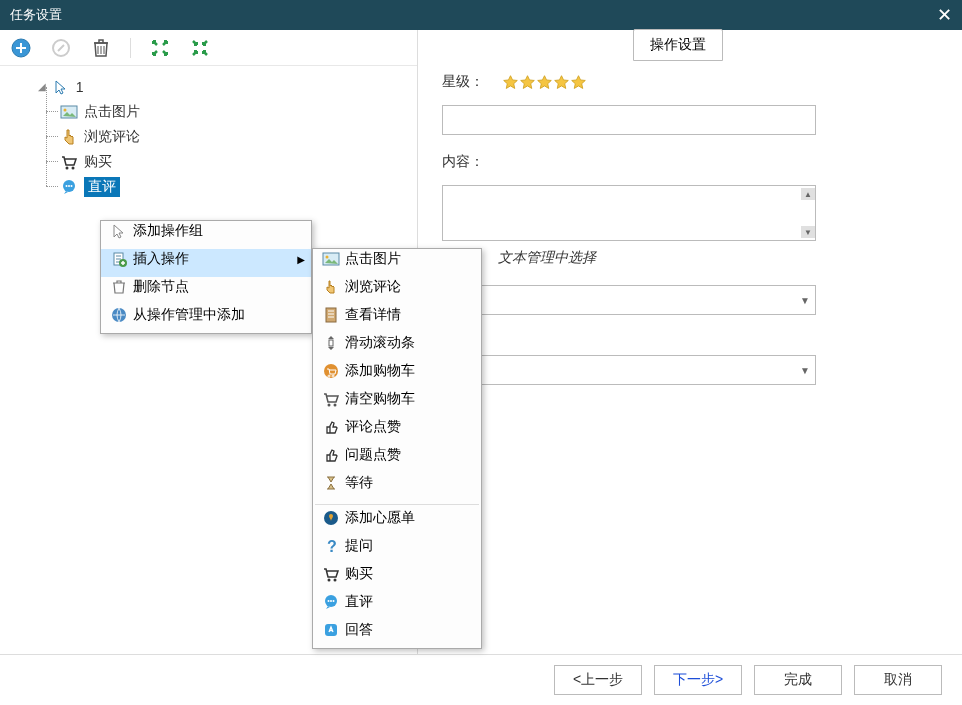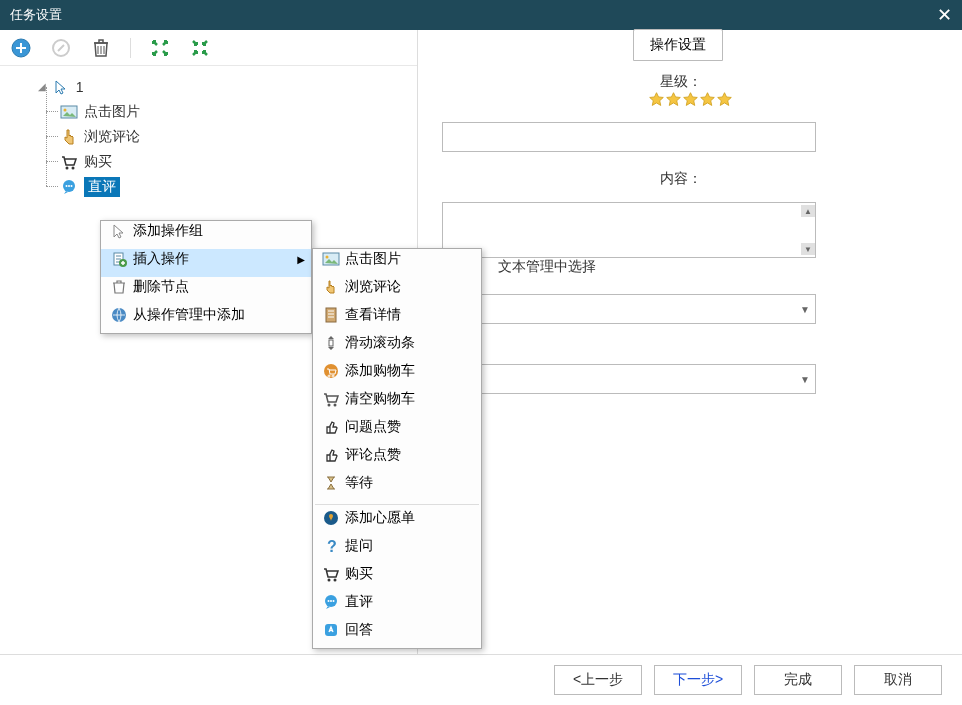--- a/index.html
+++ b/index.html
@@ -19,28 +19,28 @@
 .tree-row.indent1 { padding-left: 22px; }
 .tree-row.indent2 { padding-left: 44px; }
 .tree-ic { width: 18px; height: 18px; display: inline-flex; align-items: center; justify-content: center; }
 .tree-text { cursor: default; }
 .sel-item { background: #0a77b8; color: #fff; padding: 1px 4px; }
 .tree-row.indent2::before { content: ""; position: absolute; left: 30px; top: -12px; height: 24px; border-left: 1px dotted #999; }
 .tree-row.indent2::after { content: ""; position: absolute; left: 30px; top: 12px; width: 12px; border-top: 1px dotted #999; }
 
 .right-panel { flex: 1; position: relative; padding: 17px 24px; }
 .tab-header { position: absolute; top: -1px; left: 215px; background: #fff; border: 1px solid #bbb; border-radius: 2px 2px 0 0; padding: 6px 16px; font-size: 14px; }
-.form-row { display: flex; align-items: center; margin-bottom: 14px; font-size: 14px; color: #333; flex-direction: column; }
+.form-row { display: flex; align-items: center; margin-bottom: 14px; font-size: 14px; color: #333; }
 .form-label { width: 60px; }
 .stars { display: inline-flex; gap: 0; }
 .star { width: 17px; height: 17px; }
 .textinput { width: 374px; height: 30px; border: 1px solid #bbb; padding: 2px 6px; font-size: 13px; }
 .textarea-wrap { width: 374px; height: 56px; border: 1px solid #bbb; padding: 2px 6px; font-size: 13px; position: relative; }
 .scroll-thumb { position: absolute; right: 0; width: 14px; height: 12px; background: #e0e0e0; display: flex; align-items: center; justify-content: center; font-size: 8px; color: #666; }
-.hint-text { font-size: 14px; color: #333; padding-left: 56px; margin-bottom: 18px; }
+.hint-text { font-size: 14px; color: #333; padding-left: 56px; margin-top: 8px; margin-bottom: 18px; font-style: italic; }
 .combo { width: 374px; height: 30px; border: 1px solid #bbb; display: flex; align-items: center; justify-content: flex-end; margin-bottom: 40px; }
 .combo-arrow { width: 20px; height: 20px; display: flex; align-items: center; justify-content: center; color: #666; font-size: 10px; }
 
 .button-bar { height: 50px; display: flex; align-items: center; justify-content: flex-end; padding: 0 20px; gap: 12px; margin-left: 32px; }
 .btn { min-width: 88px; height: 30px; border: 1px solid #bbb; background: #fff; font-size: 14px; color: #333; cursor: pointer; }
 .btn.disabled { color: #1d4ed8; }
 
 
 .ctx-menu { position: absolute; background: #fdfdfd; border: 1px solid #aaa; box-shadow: 2px 2px 6px rgba(0,0,0,0.25); font-size: 14px; z-index: 100; }
 .ctx-row { display: flex; align-items: center; height: 28px; padding: 0 18px 8px 8px; gap: 4px; cursor: default; position: relative; }
@@ -247,29 +247,29 @@
             </svg>
           </span>
           <span>清空购物车</span>
         </div>
       <div class="ctx-row">
           <span class="ctx-ic">
             <svg width="16" height="16">
               <path d="M4 8v6h3V8zM7 14h5l2-5-1-1h-3l1-4-2-1-2 4z" fill="none" stroke="#333" stroke-width="1.3"></path>
             </svg>
           </span>
+          <span>评论点赞</span>
+        </div>
+      <div class="ctx-row">
+          <span class="ctx-ic">
+            <svg width="16" height="16">
+              <path d="M4 8v6h3V8zM7 14h5l2-5-1-1h-3l1-4-2-1-2 4z" fill="none" stroke="#333" stroke-width="1.3"></path>
+            </svg>
+          </span>
           <span>问题点赞</span>
-        </div>
-      <div class="ctx-row">
-          <span class="ctx-ic">
-            <svg width="16" height="16">
-              <path d="M4 8v6h3V8zM7 14h5l2-5-1-1h-3l1-4-2-1-2 4z" fill="none" stroke="#333" stroke-width="1.3"></path>
-            </svg>
-          </span>
-          <span>评论点赞</span>
         </div>
       <div class="ctx-row">
           <span class="ctx-ic">
             <svg width="12" height="16">
               <path d="M2 2h8M2 14h8M3 2l3 5 3-5M3 14l3-5 3 5" fill="#d8c088" stroke="#8a7040"></path>
             </svg>
           </span>
           <span>等待</span>
         </div>
       <div class="ctx-sep"></div>

